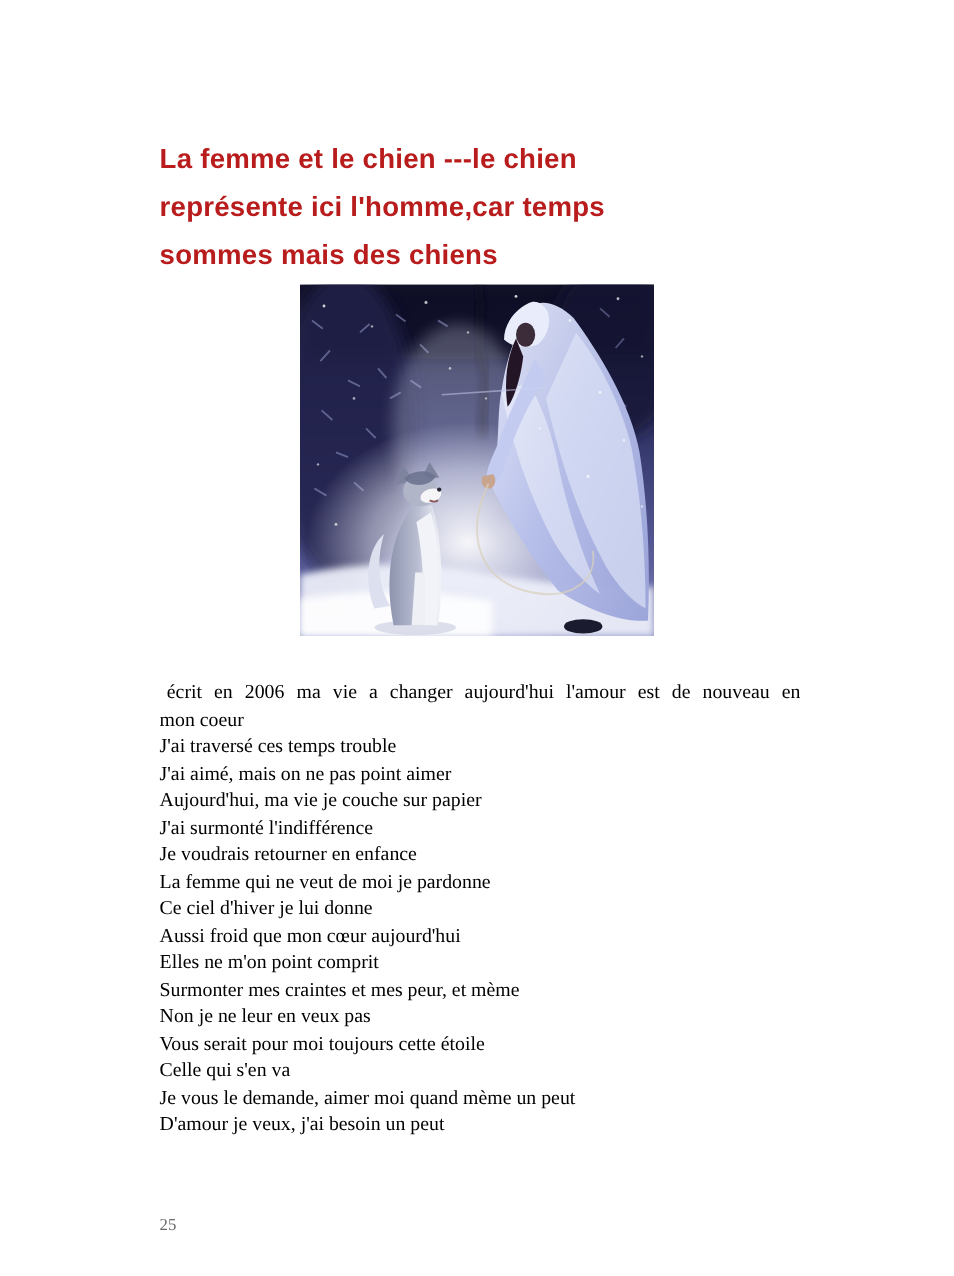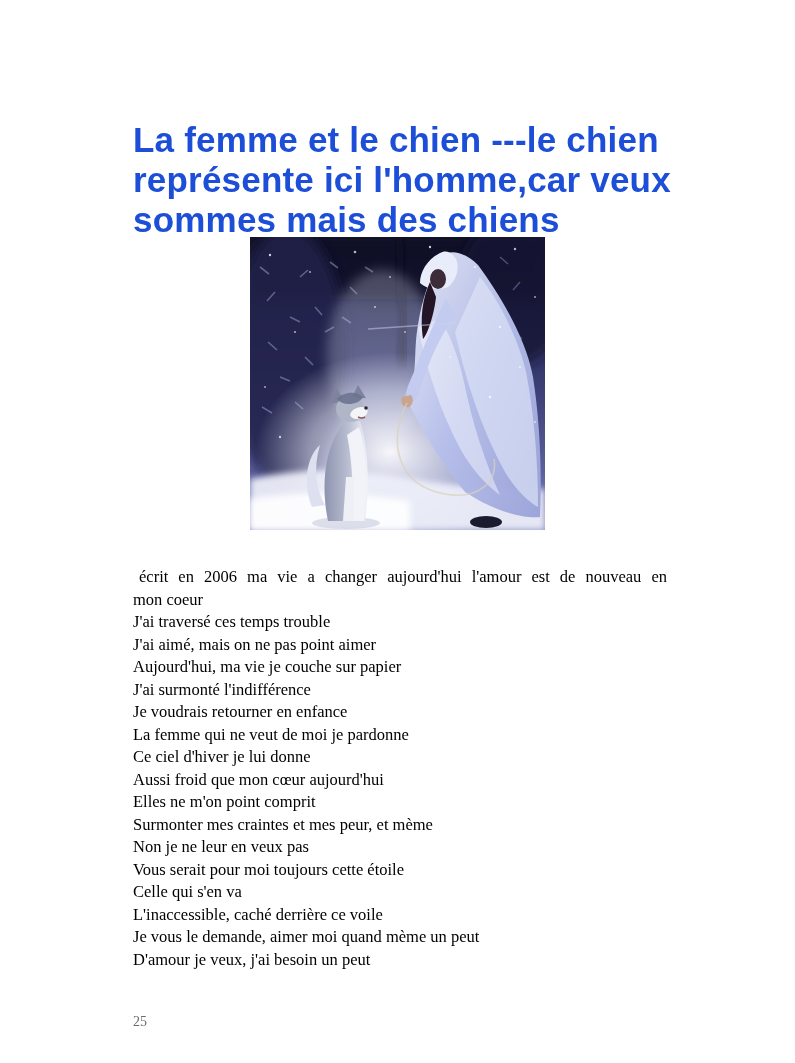--- a/index.html
+++ b/index.html
@@ -11,23 +11,23 @@
     font-family: "Liberation Serif", "DejaVu Serif", serif;
     overflow: hidden;
   }
   .doc-title {
     position: absolute;
     left: 133px;
     top: 97px;
     width: 548px;
     font-family: "Liberation Sans", "DejaVu Sans", sans-serif;
     font-weight: bold;
-    font-size: 35px;
+    font-size: 23px;
     line-height: 40px;
-    color: #1d4ed8;
+    color: #b91c1c;
     letter-spacing: 0.2px;
   }
   .doc-title .t-line { display: block; }
   .figure {
     position: absolute;
     left: 250px;
     top: 237px;
     width: 295px;
     height: 293px;
     margin: 0;
@@ -57,21 +57,21 @@
     color: #6b6b6b;
   }
 </style>
 </head>
 <body>
 
 <div class="page">
 
   <h1 class="doc-title">
     <span class="t-line">La femme et le chien ---le chien</span>
-    <span class="t-line">représente ici l'homme,car veux</span>
+    <span class="t-line">représente ici l'homme,car temps</span>
     <span class="t-line">sommes mais des chiens</span>
   </h1>
 
   <figure class="figure">
     <svg width="295" height="293" viewBox="0 0 295 293" xmlns="http://www.w3.org/2000/svg">
       <title>Woman in a flowing icy-blue hooded gown leaning toward a sitting husky dog in a snowy night forest</title>
       <defs>
         <linearGradient id="bgGrad" x1="0" y1="0" x2="0" y2="1">
           <stop offset="0" stop-color="#12122e"></stop>
           <stop offset="0.45" stop-color="#35386c"></stop>
@@ -179,20 +179,19 @@
     <span class="p-line">J'ai surmonté l'indifférence</span>
     <span class="p-line">Je voudrais retourner en enfance</span>
     <span class="p-line">La femme qui ne veut de moi je pardonne</span>
     <span class="p-line">Ce ciel d'hiver je lui donne</span>
     <span class="p-line">Aussi froid que mon cœur aujourd'hui</span>
     <span class="p-line">Elles ne m'on point comprit</span>
     <span class="p-line">Surmonter mes craintes et mes peur, et mème</span>
     <span class="p-line">Non je ne leur en veux pas</span>
     <span class="p-line">Vous serait pour moi toujours cette étoile</span>
     <span class="p-line">Celle qui s'en va</span>
-    <span class="p-line">L'inaccessible, caché derrière ce voile</span>
     <span class="p-line">Je vous le demande, aimer moi quand mème un peut</span>
     <span class="p-line">D'amour je veux, j'ai besoin un peut</span>
   </div>
 
   <div class="page-number">25</div>
 
 </div>
 
 </body></html>

